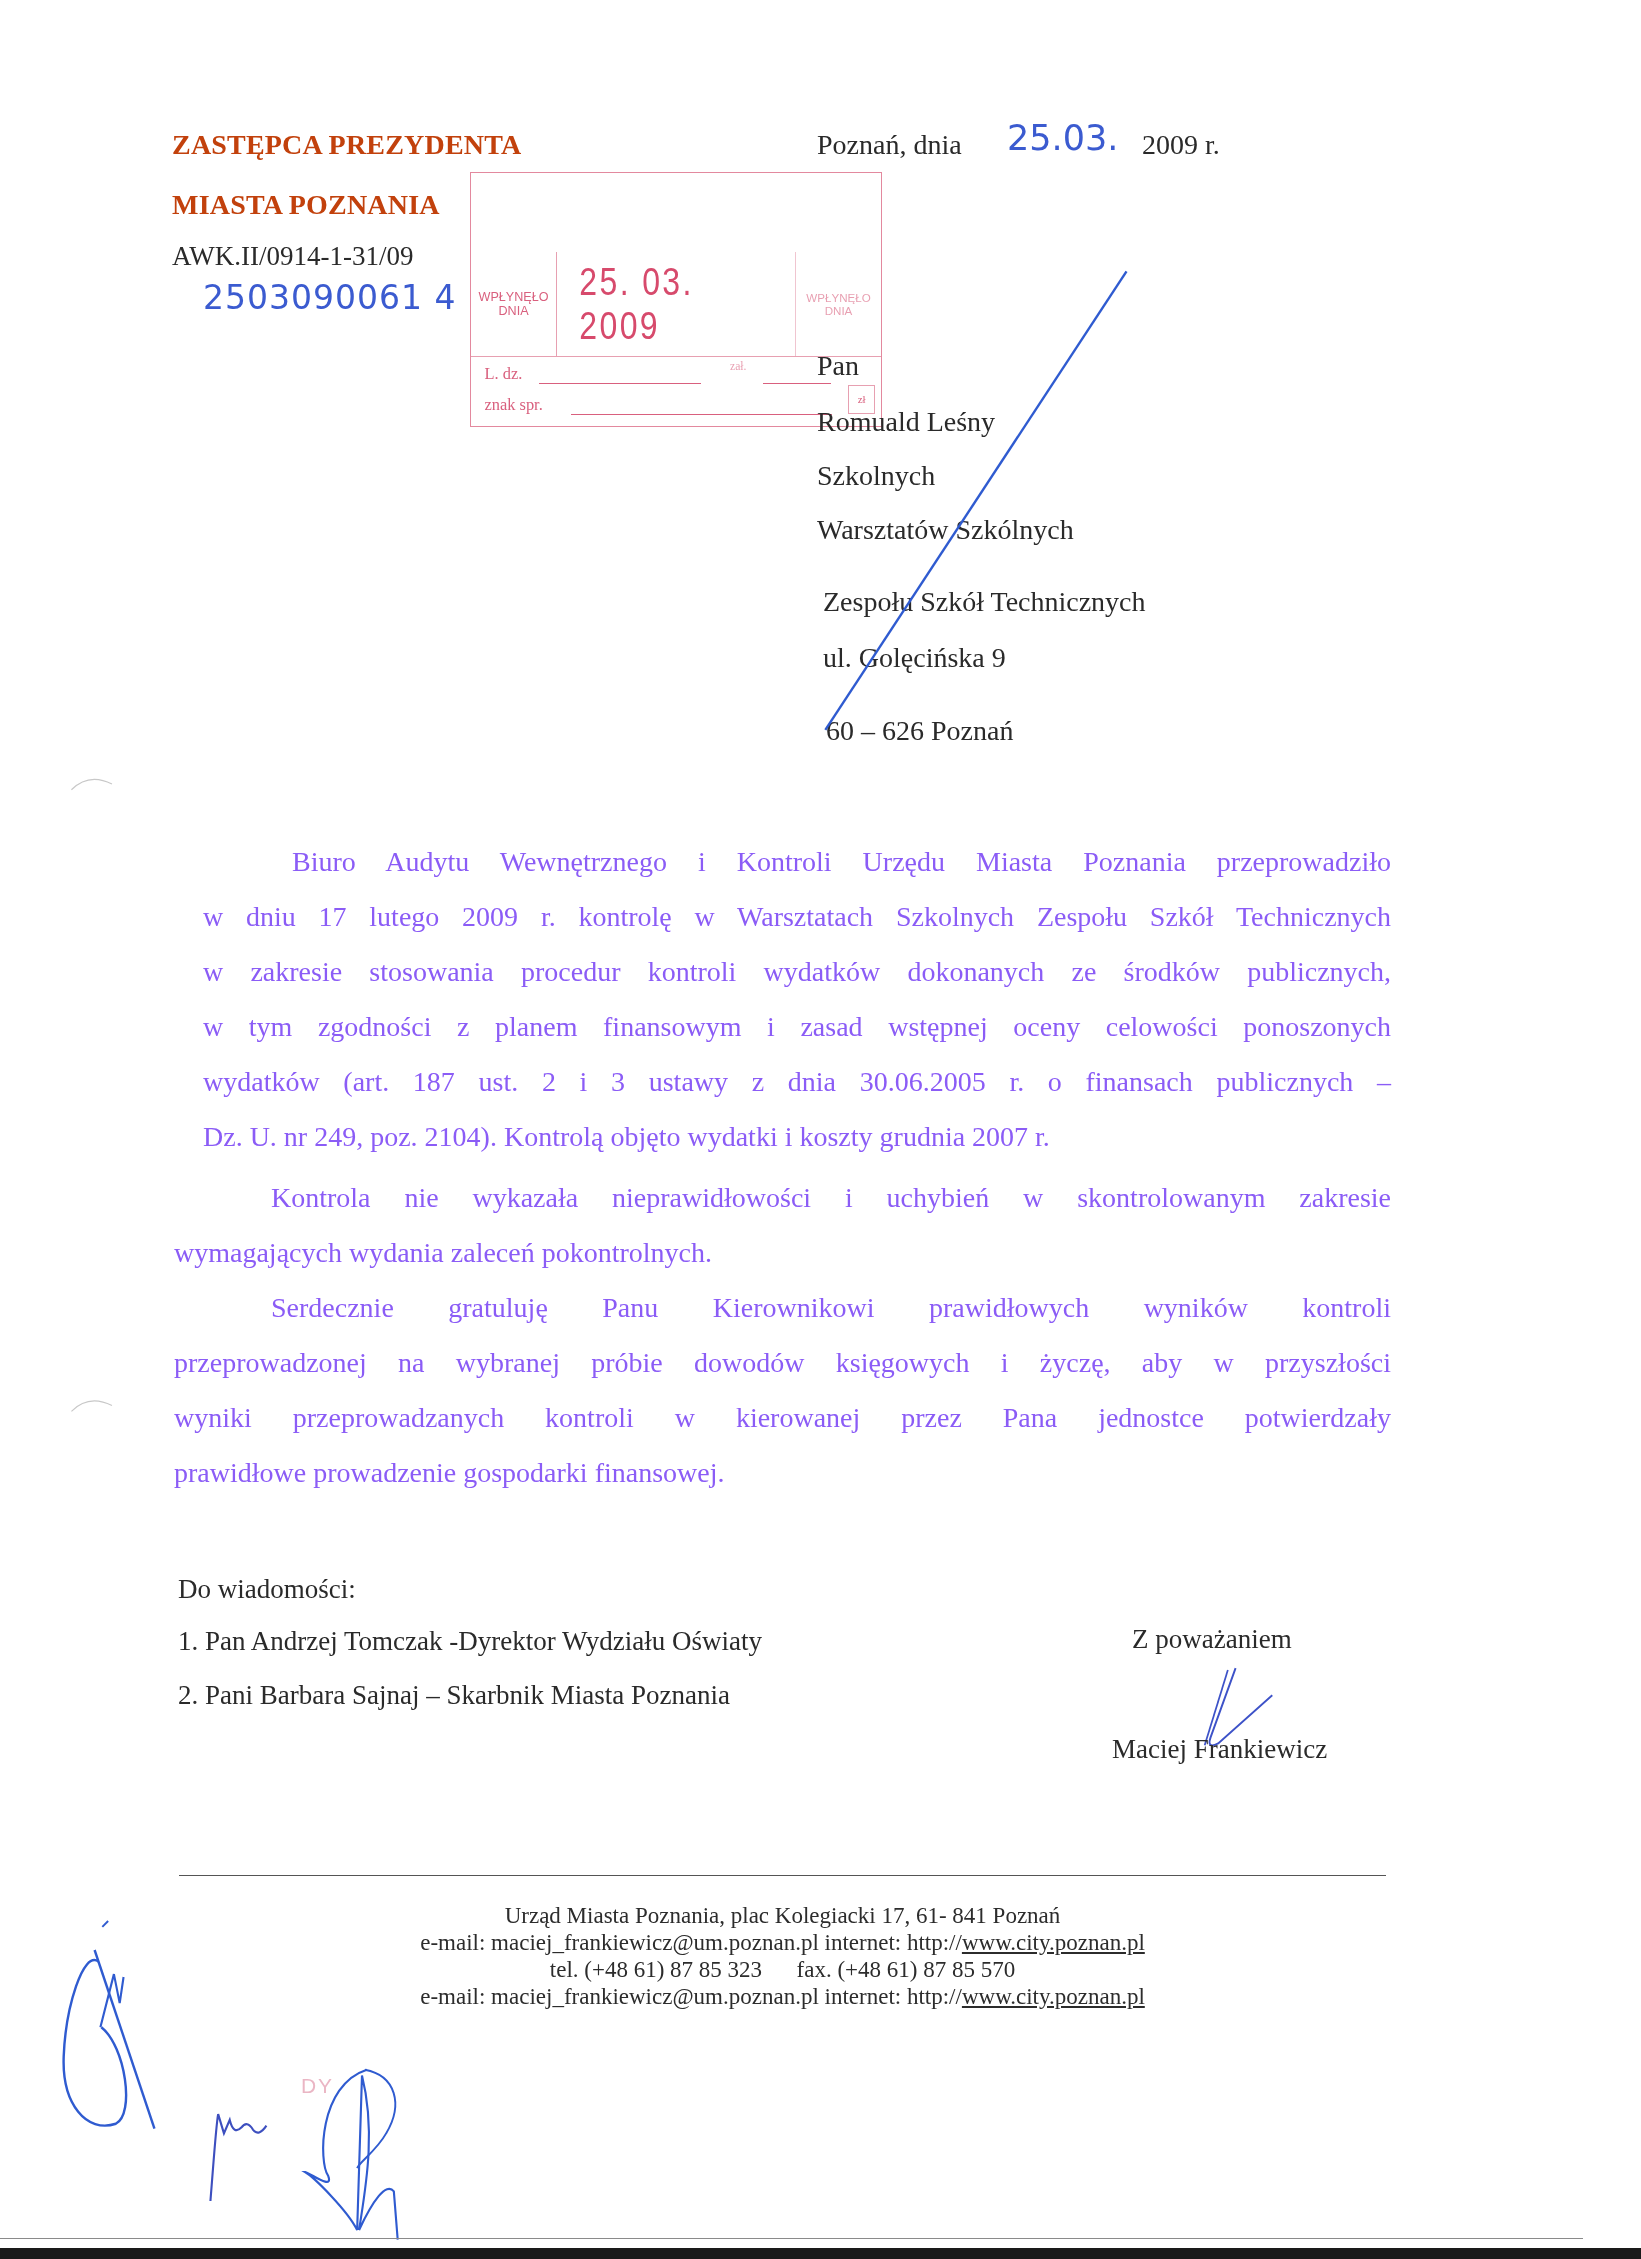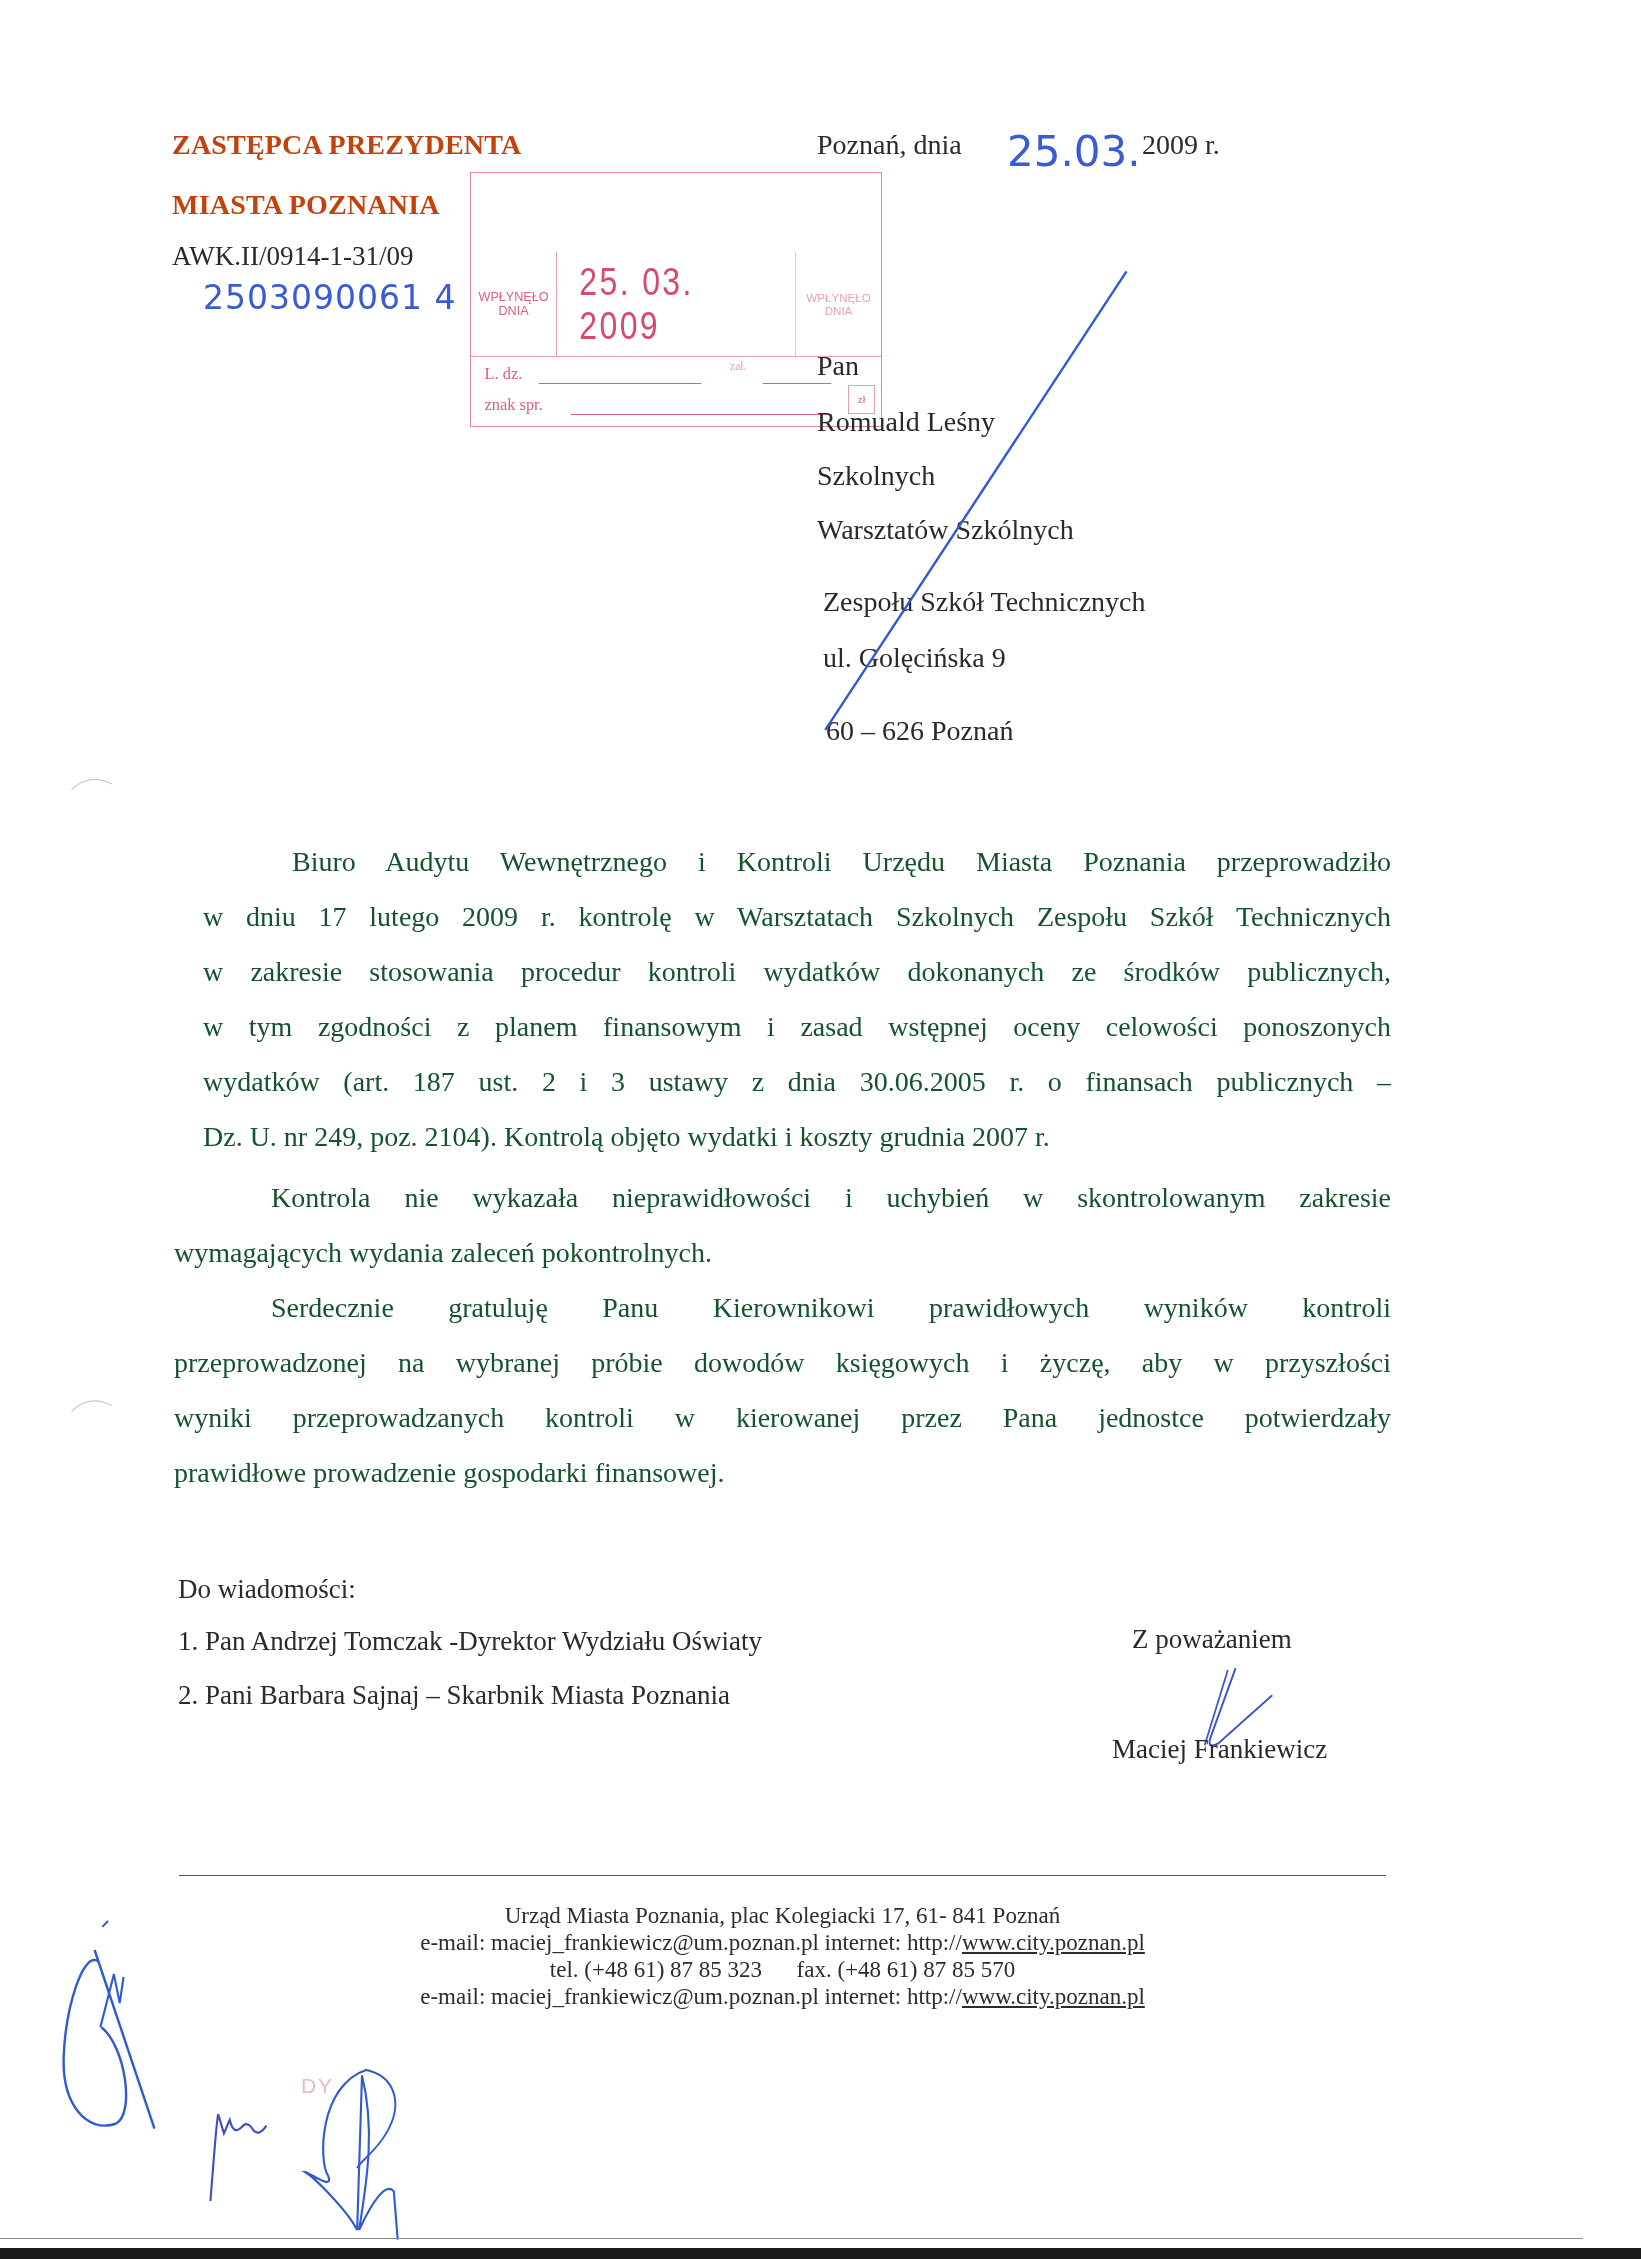--- a/index.html
+++ b/index.html
@@ -4,21 +4,21 @@
 <style>
   html, body { margin: 0; padding: 0; background: #ffffff; }
   body { width: 1641px; height: 2259px; position: relative; overflow: hidden;
          font-family: "Liberation Serif", "DejaVu Serif", serif; color: #2a2a2a; }
   .abs { position: absolute; white-space: nowrap; }
   .hdr-bold { font-weight: bold; font-size: 28px; letter-spacing: 0.2px; color: #c2410c; }
   .t28 { font-size: 27px; }
   .t29 { font-size: 28px; }
   .hand { font-family: "DejaVu Sans", sans-serif; color: #3b5bd0; }
   .para { position: absolute; left: 174px; width: 1217px; font-size: 28px; line-height: 55px;
-          text-align: justify; color: #14532d; }
+          text-align: justify; color: #8b5cf6; }
   .para .line { display: block; text-align: justify; text-align-last: justify; height: 55px; }
   .para .line.last { text-align-last: left; }
   
   .stamp { position: absolute; left: 470px; top: 172px; width: 410px; height: 253px;
            border: 1.9px solid #e3899e; color: #d9607e; font-family: "Liberation Serif", serif; }
   .stamp .top { position: absolute; left: 0; top: 0; width: 100%; height: 77px; border-bottom: 1.9px solid #e7a0b1;
                 text-align: center; }
   .stamp .top div { line-height: 21px; font-size: 17.4px; letter-spacing: 1.9px; }
   .stamp .top .addr { letter-spacing: 0.5px; font-size: 16.4px; }
   .stamp .mid { position: absolute; left: 0; top: 79px; width: 100%; height: 104px; border-bottom: 1.9px solid #e7a0b1; }
@@ -45,21 +45,21 @@
 </style>
 </head>
 <body>
 
 <div class="abs hdr-bold" style="left:172px; top:129px;">ZASTĘPCA PREZYDENTA</div>
 <div class="abs hdr-bold" style="left:172px; top:189px;">MIASTA POZNANIA</div>
 <div class="abs t28" style="left:172px; top:241px;">AWK.II/0914-1-31/09</div>
 <div class="abs hand" style="left:203px; top:278px; font-size:33px; letter-spacing:1px;">2503090061 4</div>
 
 <div class="abs t29" style="left:817px; top:129px;">Poznań, dnia</div>
-<div class="abs hand" style="left:1007px; top:127px; font-size:42px;">25.03.</div>
+<div class="abs hand" style="left:1007px; top:118px; font-size:35px;">25.03.</div>
 <div class="abs t29" style="left:1142px; top:129px;">2009 r.</div>
 
 <div class="stamp">
   <div class="mid">
     <div class="cell-l">
       <span>WPŁYNĘŁO</span>
       <span>DNIA</span>
     </div>
     <div class="cell-c">25. 03. 2009</div>
     <div class="cell-r">

